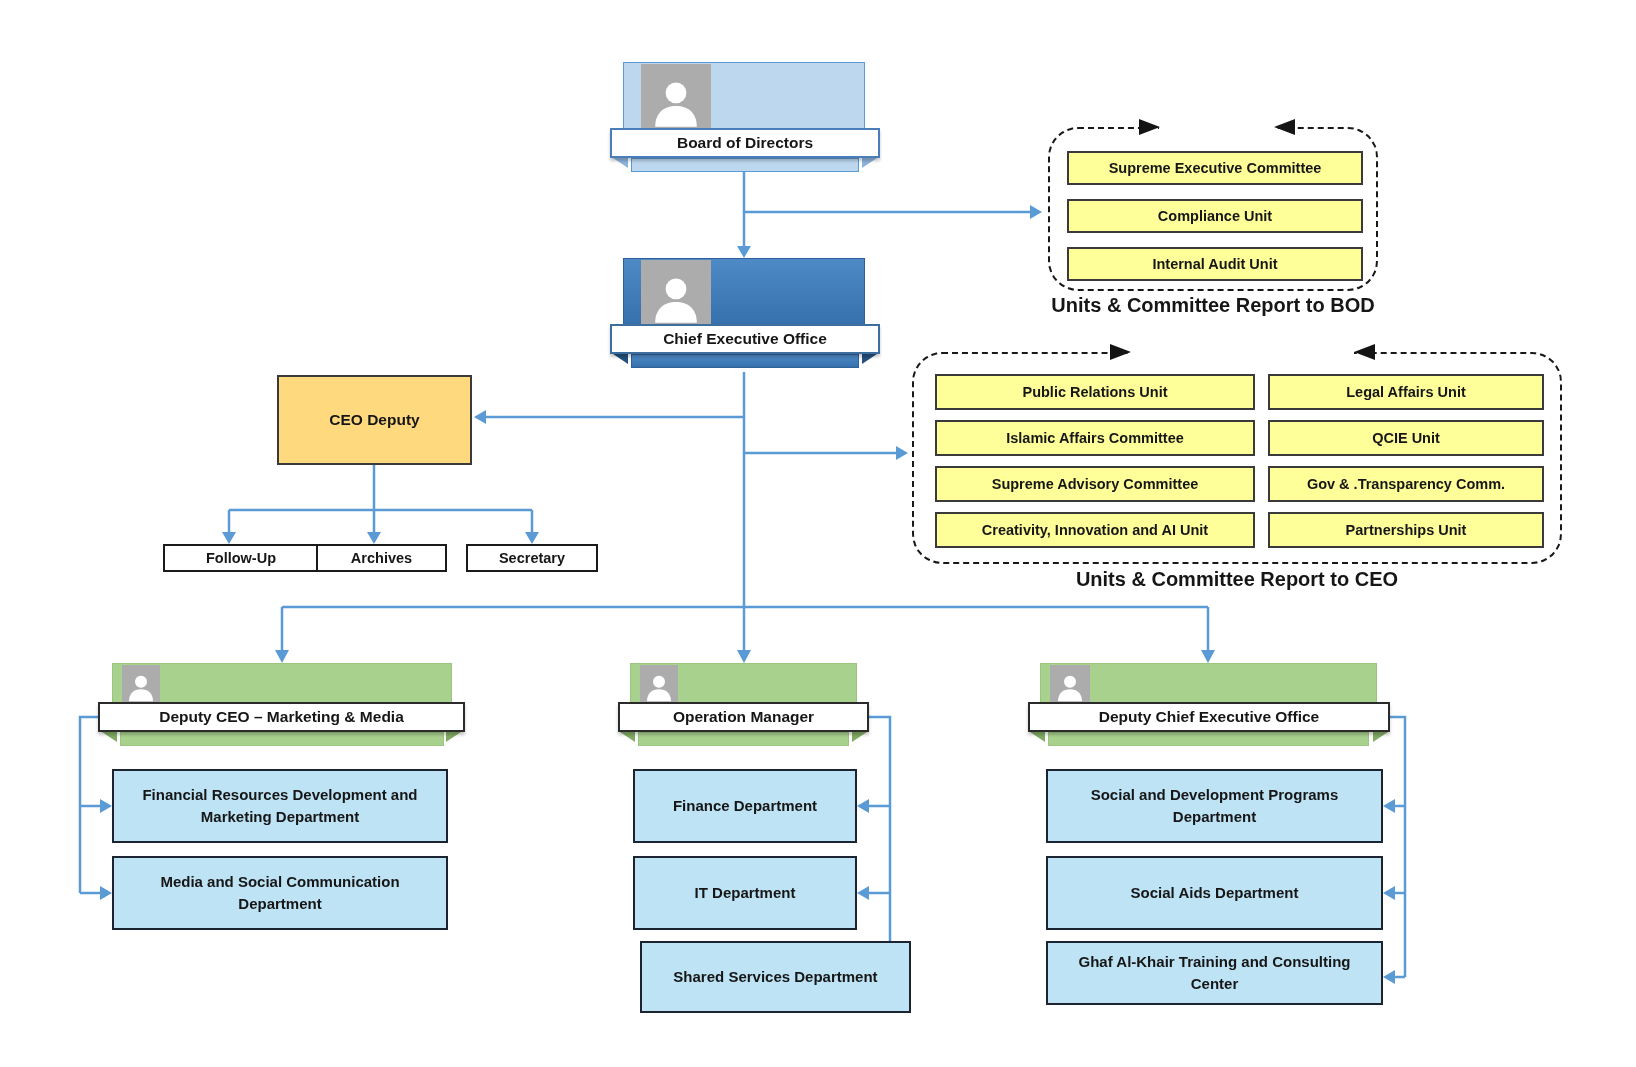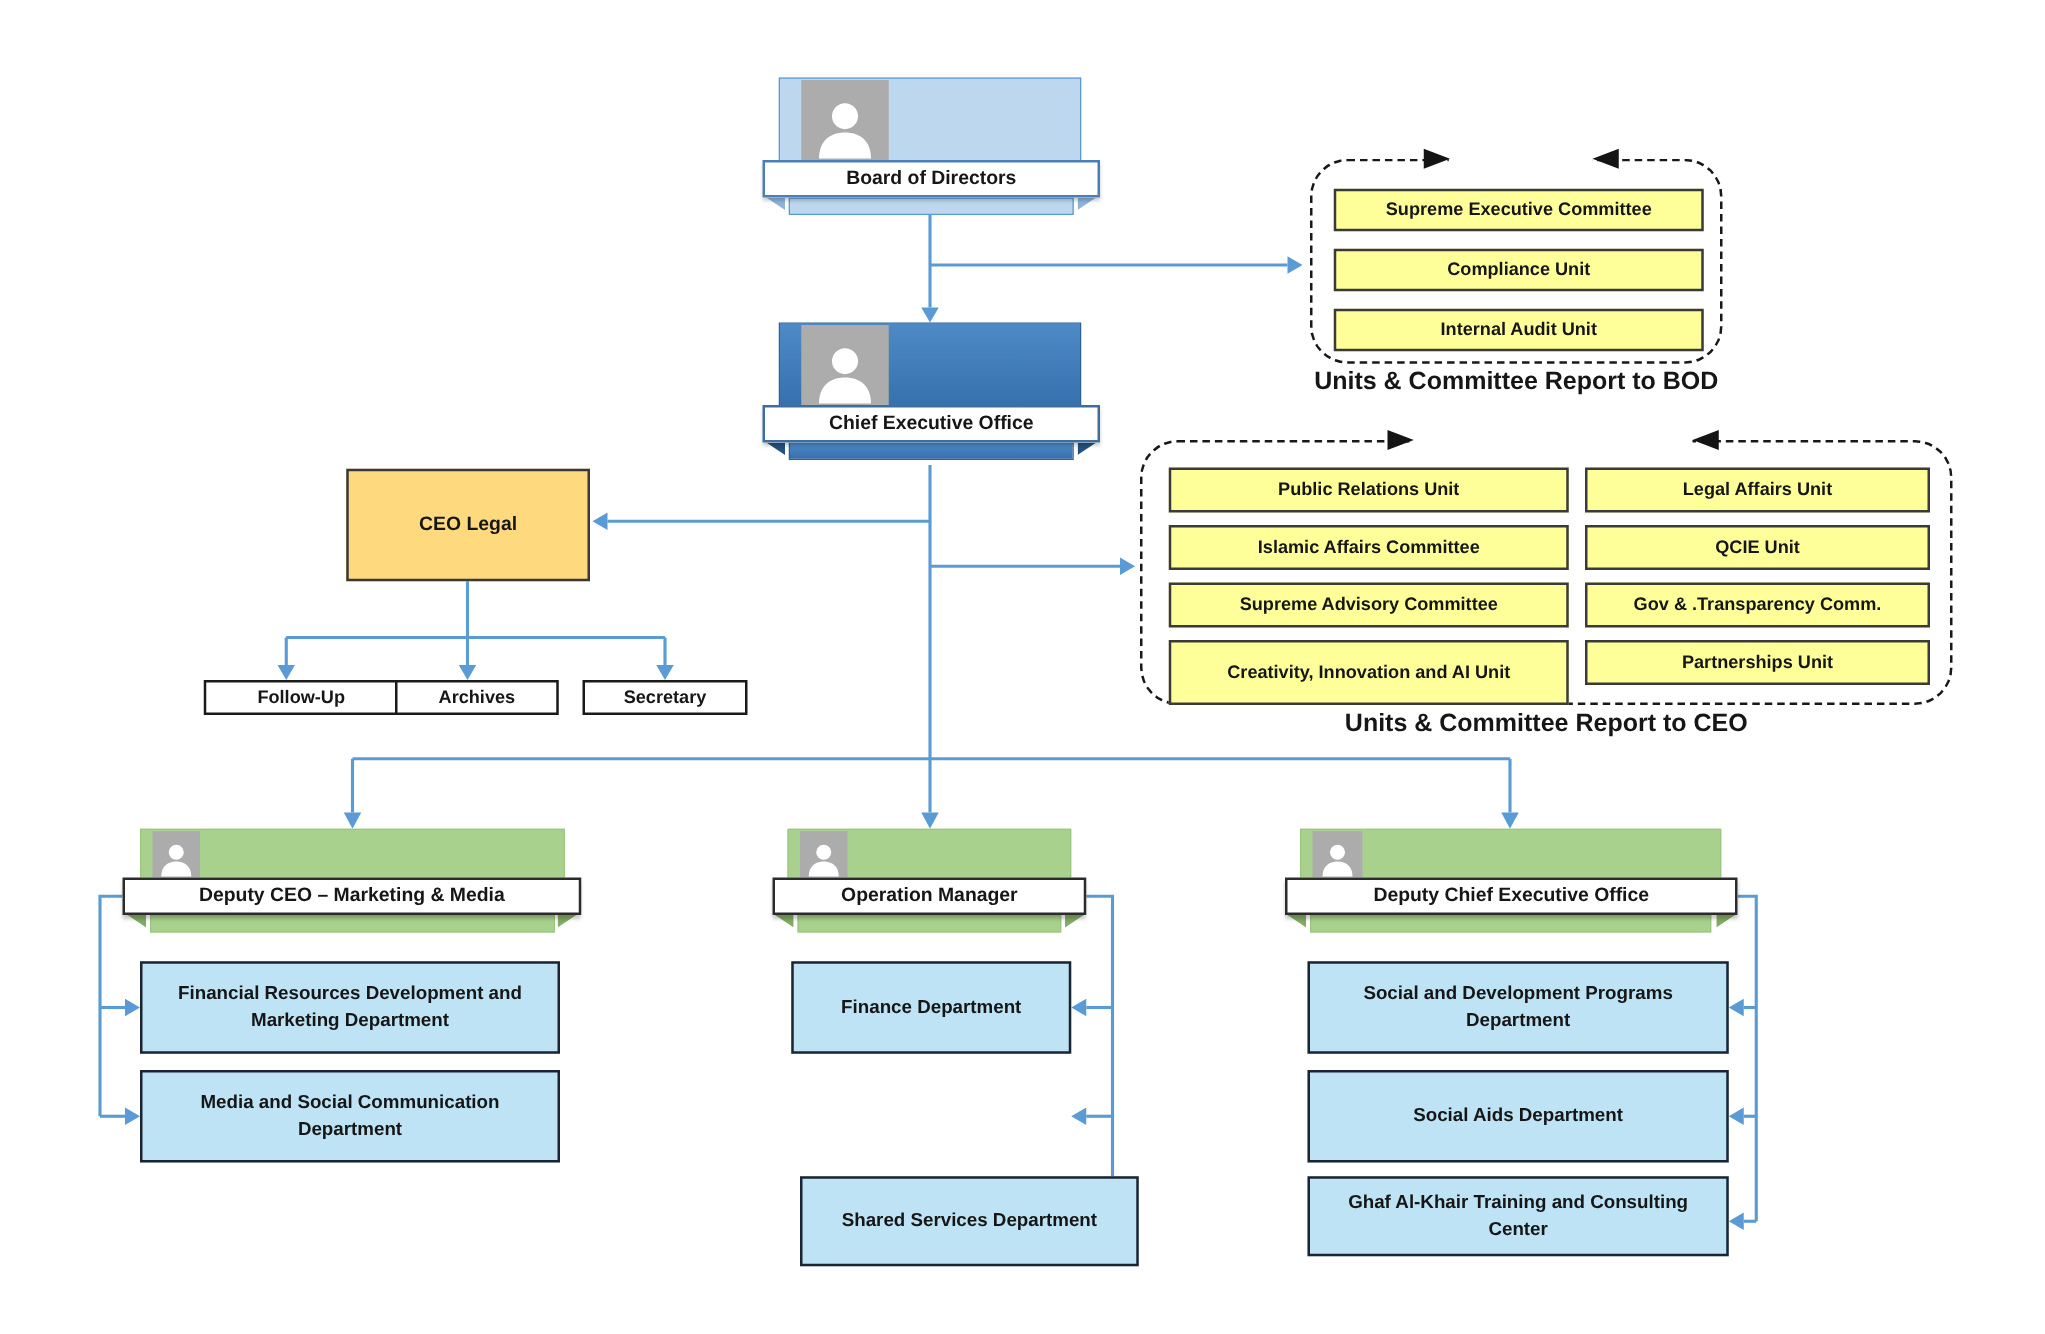--- a/index.html
+++ b/index.html
@@ -123,21 +123,21 @@
         <circle cx="20" cy="12" r="8" fill="#fff"></circle>
           <path d="M4 38 C4 27 11 22 20 22 C29 22 36 27 36 38 Z" fill="#fff"></path>
       </svg>
     </div>
     <div class="banner" style="top:66px;height:30px">
       <span>Chief Executive Office</span>
     </div>
   </div>
 
   <div class="ceo-office" style="left:277px;top:375px;width:195px;height:90px">
-    <span>CEO Legal</span>
+    <span>CEO Deputy</span>
   </div>
 
   <div class="mini" style="left:163px;top:544px;width:156px;height:28px">
     <span>Follow-Up</span>
   </div>
   <div class="mini" style="left:316px;top:544px;width:131px;height:28px">
     <span>Archives</span>
   </div>
   <div class="mini" style="left:466px;top:544px;width:132px;height:28px">
     <span>Secretary</span>
@@ -165,21 +165,21 @@
     <div class="tri tri-l" style="left:440px"></div>
     <div class="unit" style="left:21px;top:20px;width:320px;height:36px">
       <span>Public Relations Unit</span>
     </div>
     <div class="unit" style="left:21px;top:66px;width:320px;height:36px">
       <span>Islamic Affairs Committee</span>
     </div>
     <div class="unit" style="left:21px;top:112px;width:320px;height:36px">
       <span>Supreme Advisory Committee</span>
     </div>
-    <div class="unit" style="left:21px;top:158px;width:320px;height:52px">
+    <div class="unit" style="left:21px;top:158px;width:320px;height:36px">
       <span>Creativity, Innovation and AI Unit</span>
     </div>
     <div class="unit" style="left:354px;top:20px;width:276px;height:36px">
       <span>Legal Affairs Unit</span>
     </div>
     <div class="unit" style="left:354px;top:66px;width:276px;height:36px">
       <span>QCIE Unit</span>
     </div>
     <div class="unit" style="left:354px;top:112px;width:276px;height:36px">
       <span>Gov &amp; .Transparency Comm.</span>
@@ -223,20 +223,23 @@
           <path d="M4 38 C4 27 11 22 20 22 C29 22 36 27 36 38 Z" fill="#fff"></path>
       </svg>
     </div>
     <div class="banner" style="top:39px;height:30px">
       <span>Operation Manager</span>
     </div>
   </div>
   <div class="dept" style="left:633px;top:769px;width:224px;height:74px">
     <span>Finance Department</span>
   </div>
+  <div class="dept" style="left:633px;top:856px;width:224px;height:74px">
+    <span>IT Department</span>
+  </div>
   <div class="dept" style="left:640px;top:941px;width:271px;height:72px">
     <span>Shared Services Department</span>
   </div>
 
   <div class="card green" style="left:1028px;top:663px;width:362px;height:90px">
     <div class="card-body" style="left:12px;width:337px;height:60px"></div>
     <div class="lip" style="left:20px;top:69px;width:321px;height:14px"></div>
     <div class="fold fold-l" style="left:2px;top:69px"></div>
     <div class="fold fold-r" style="right:2px;top:69px"></div>
     <div class="photo" style="left:22px;top:2px;width:40px;height:37px">

